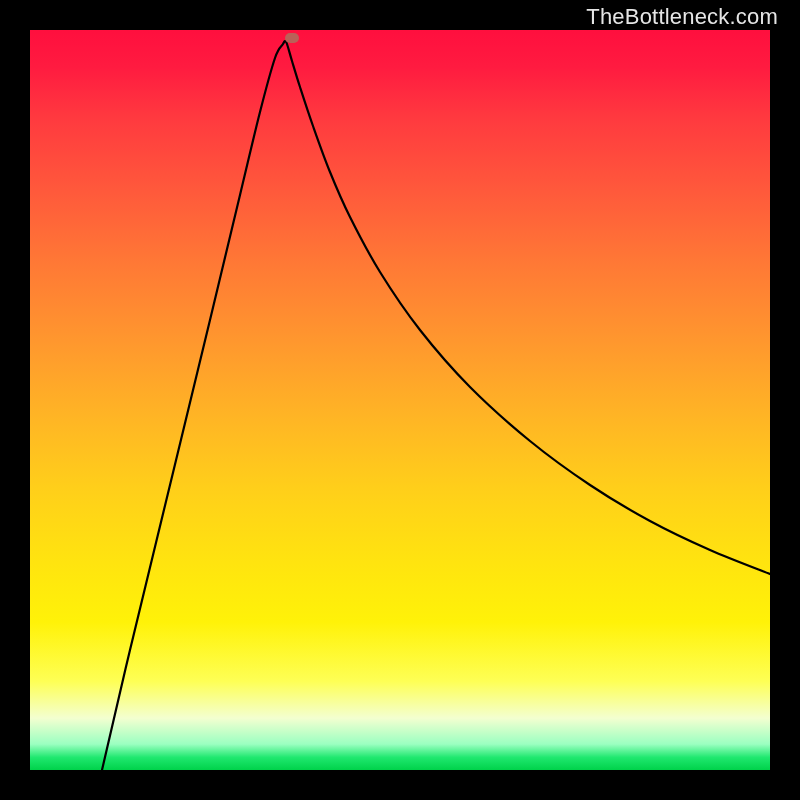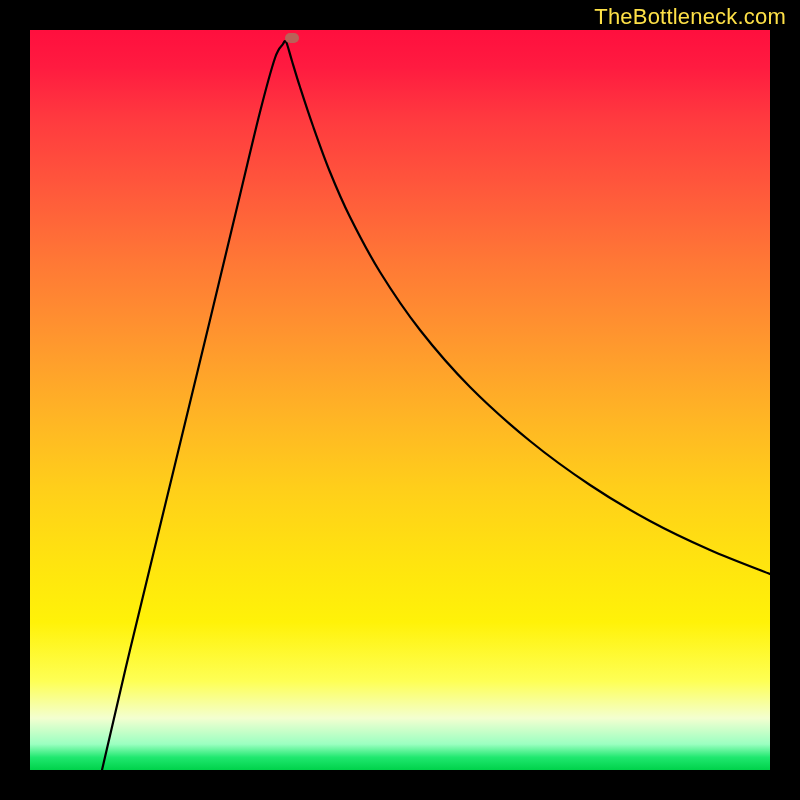--- a/index.html
+++ b/index.html
@@ -13,22 +13,22 @@
   }
   .stage {
     position: relative;
     width: 800px;
     height: 800px;
     background: #000;
   }
   .attribution {
     position: absolute;
     top: 4px;
-    right: 14px;
-    color: #fde047;
+    right: 22px;
+    color: #e5e5e5;
     font-size: 22px;
     letter-spacing: 0.2px;
     font-weight: 400;
     z-index: 50;
   }
   .plot-frame {
     position: absolute;
     left: 30px;
     top: 30px;
     width: 740px;

